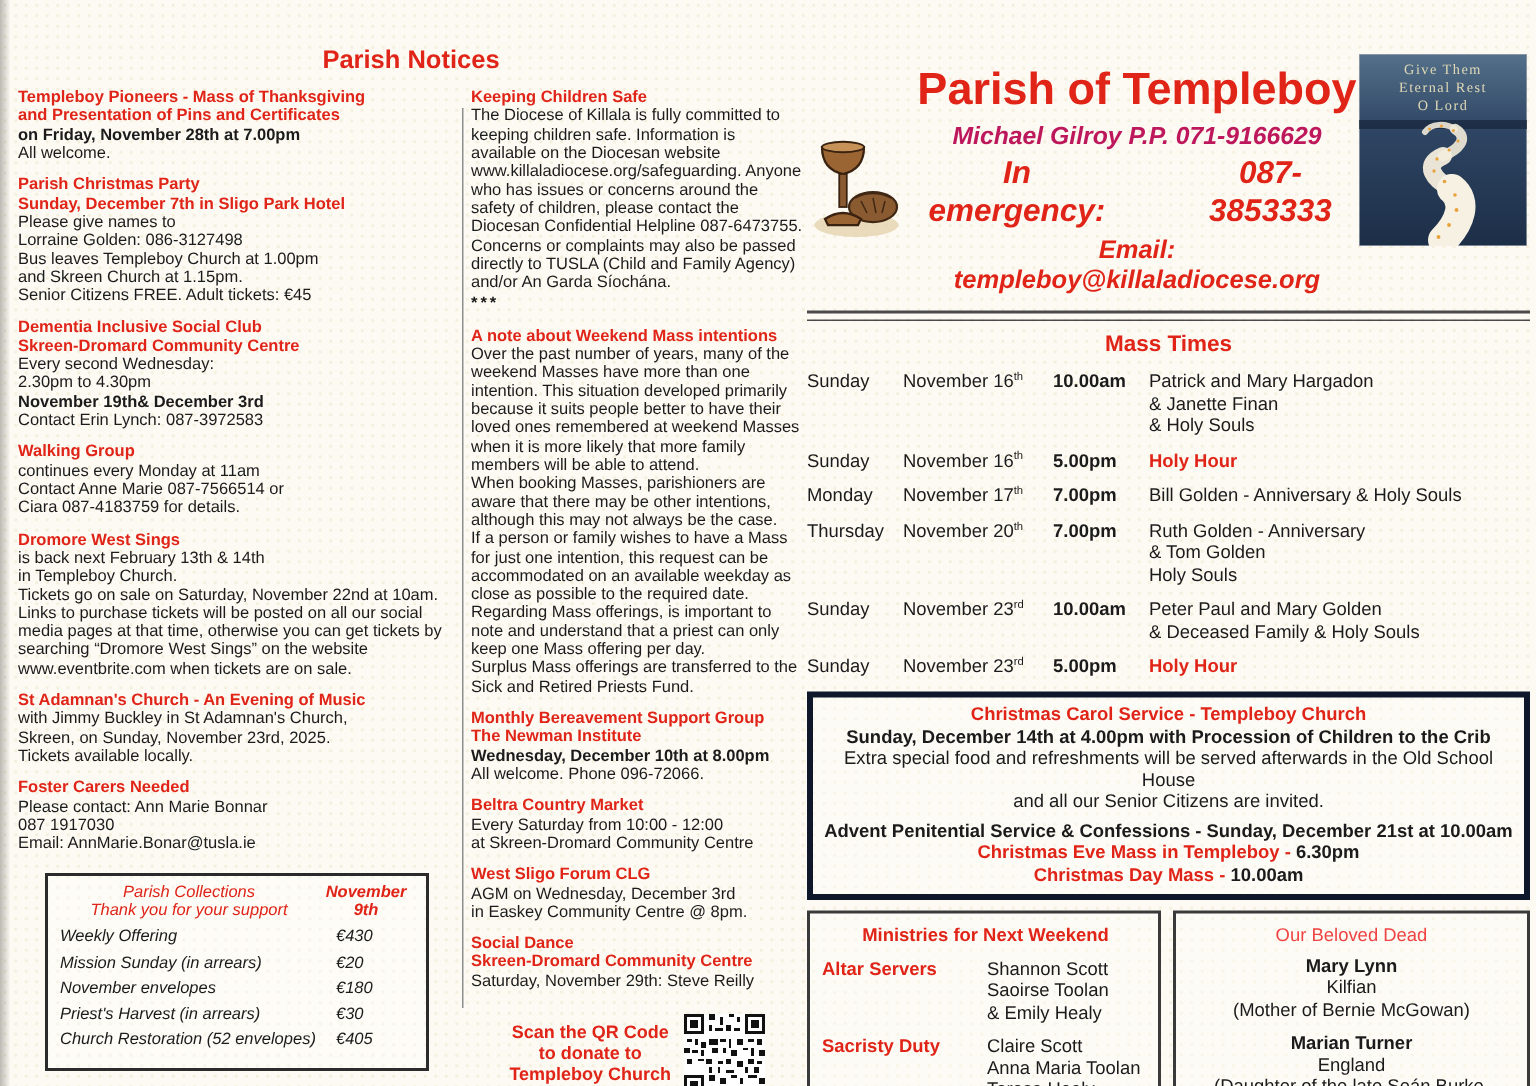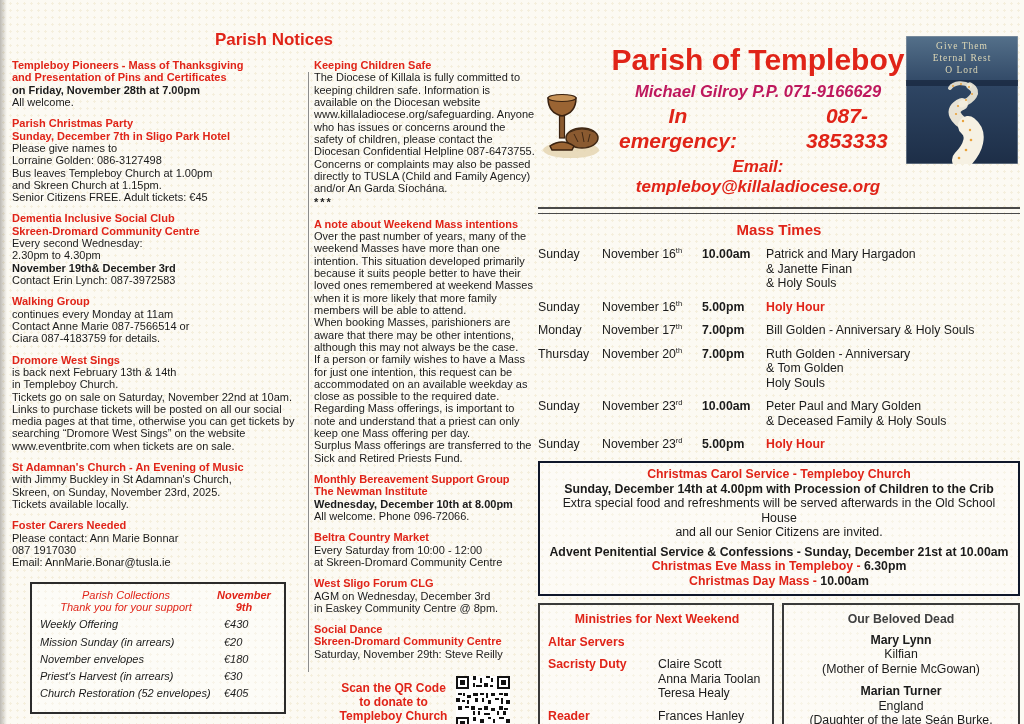--- a/index.html
+++ b/index.html
@@ -51,36 +51,36 @@
   .r-email{font-size:17px;font-weight:bold;font-style:italic;color:#e02418;}
   .chalice{margin-top:52px;}
   .dbl-rule{margin-top:10px;height:4px;border-top:2px solid #4a4a4a;border-bottom:1.5px solid #4a4a4a;}
   .mass-title{font-size:15px;font-weight:bold;color:#e02418;text-align:center;margin:7px 0 9px 0;}
   .mass-row{display:grid;grid-template-columns:64px 100px 64px 1fr;margin-bottom:9px;}
   .mass-row sup{font-size:7.5px;}
   .m-time{font-weight:bold;}
   .m-int{white-space:pre-line;}
   .m-red{color:#e02418;font-weight:bold;}
 
-  .xmas-box{border:2px solid #0f172a;margin-top:4px;padding:4px 6px 6px 6px;text-align:center;background:rgba(255,255,255,.3);}
+  .xmas-box{border:4px solid #0f172a;margin-top:4px;padding:4px 6px 6px 6px;text-align:center;background:rgba(255,255,255,.3);}
   .xl1{color:#e02418;font-weight:bold;}
   .xl2{font-weight:bold;}
   .xl4{font-weight:bold;margin-top:5px;}
   .xr{color:#e02418;font-weight:bold;}
   .xb{font-weight:bold;}
 
   .boxes-row{display:flex;gap:8px;margin-top:7px;align-items:stretch;}
   .min-box{width:218px;border:2px solid #3a3a3a;padding:7px 6px 9px 8px;background:rgba(255,255,255,.3);}
   .min-title{color:#e02418;font-weight:bold;text-align:center;margin-bottom:8px;}
   .min-row{display:grid;grid-template-columns:110px 1fr;margin-bottom:8px;}
   .min-role{color:#e02418;font-weight:bold;white-space:pre-line;}
   .min-names{white-space:pre-line;}
 
   .dead-box{flex:1;border:2px solid #3a3a3a;padding:7px 8px 9px 8px;text-align:center;background:rgba(255,255,255,.3);}
-  .dead-title{color:#404040;font-weight:bold;margin-bottom:6px;}
+  .dead-title{color:#ef4444;font-weight:normal;margin-bottom:6px;}
   .dead-entry{margin-bottom:8px;}
   .dead-name{font-weight:bold;}
   .dead-note{white-space:pre-line;}
 </style>
 </head>
 <body>
 
 <div class="edge-shadow"></div>
 
 <div class="left-half">
@@ -404,20 +404,23 @@
     <div>
       <span class="xr">Christmas Day Mass -</span> <span class="xb">10.00am</span>
     </div>
   </div>
 
   <div class="boxes-row">
     <div class="min-box">
       <div class="min-title">Ministries for Next Weekend</div>
       <div class="min-row">
         <span class="min-role">Altar Servers</span>
+        <span class="min-names">Shannon Scott
+Saoirse Toolan
+&amp; Emily Healy</span>
       </div>
       <div class="min-row">
         <span class="min-role">Sacristy Duty</span>
         <span class="min-names">Claire Scott
 Anna Maria Toolan
 Teresa Healy</span>
       </div>
       <div class="min-row">
         <span class="min-role">Reader</span>
         <span class="min-names">Frances Hanley</span>

